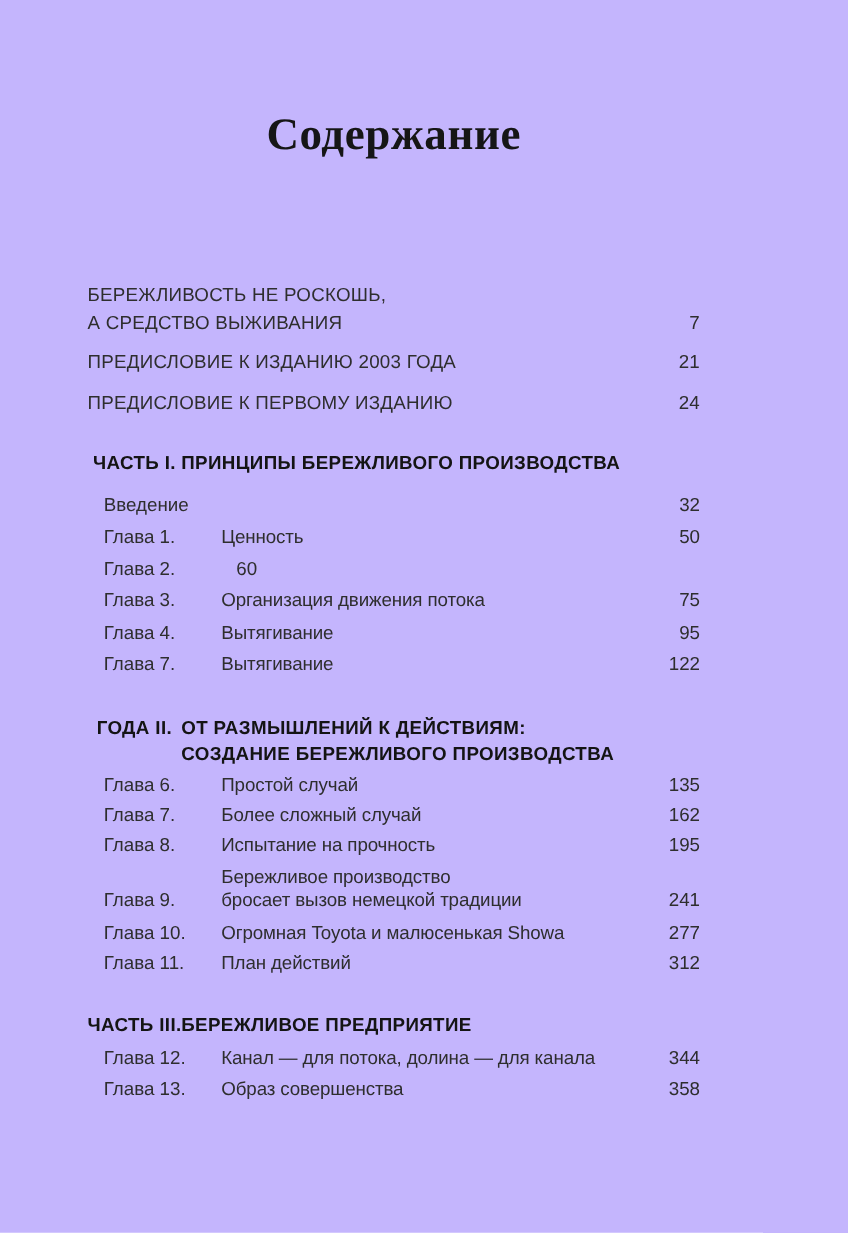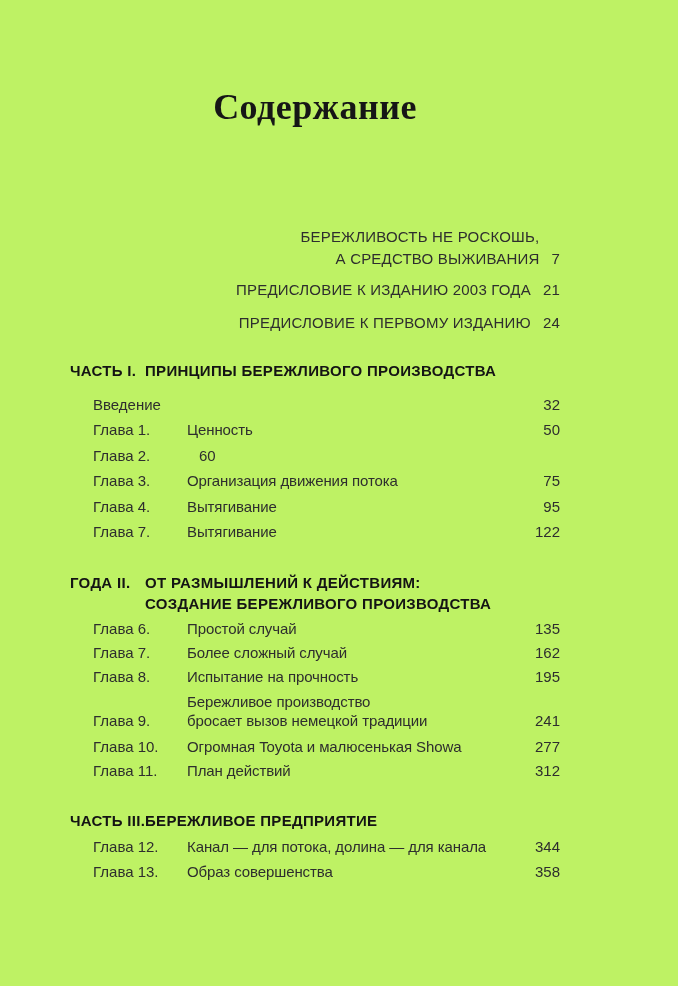--- a/index.html
+++ b/index.html
@@ -5,21 +5,21 @@
   html, body { margin: 0; padding: 0; }
   body {
     background: #ffffff;
     font-family: "Liberation Sans", sans-serif;
     -webkit-font-smoothing: antialiased;
   }
   .page {
     position: relative;
     width: 678px;
     height: 986px;
-    background: #bef264;
+    background: #c4b5fd;
     overflow: hidden;
   }
   .content {
     position: absolute;
     left: 70px;
     top: 0;
     width: 490px;
     height: 100%;
   }
   .doc-title {
@@ -39,40 +39,41 @@
     position: absolute;
     left: 0;
     right: 0;
     display: flex;
     align-items: flex-end;
     color: #2e2e2e;
     font-size: 15px;
   }
   
   .row.fm { line-height: 22px; letter-spacing: 0.2px; }
-  .fm-title { flex: 1 1 auto; text-align: right; }
+  .fm-title { flex: 1 1 auto; }
   
   .row.part {
     align-items: flex-start;
     font-weight: 700;
     color: #141414;
     line-height: 21px;
     letter-spacing: 0.3px;
   }
   .part-label {
     flex: 0 0 auto;
     width: 75px;
     white-space: nowrap;
+    text-align: center;
   }
   .part-title { flex: 1 1 auto; }
   
   .row.chapter { line-height: 19px; }
   .ch-label {
     flex: 0 0 auto;
-    margin-left: 23px;
+    margin-left: 13px;
     width: 94px;
     white-space: nowrap;
   }
   .ch-title { flex: 1 1 auto; letter-spacing: -0.1px; }
   .pageno {
     flex: 0 0 auto;
     margin-left: 12px;
     text-align: right;
     color: #2e2e2e;
   }

